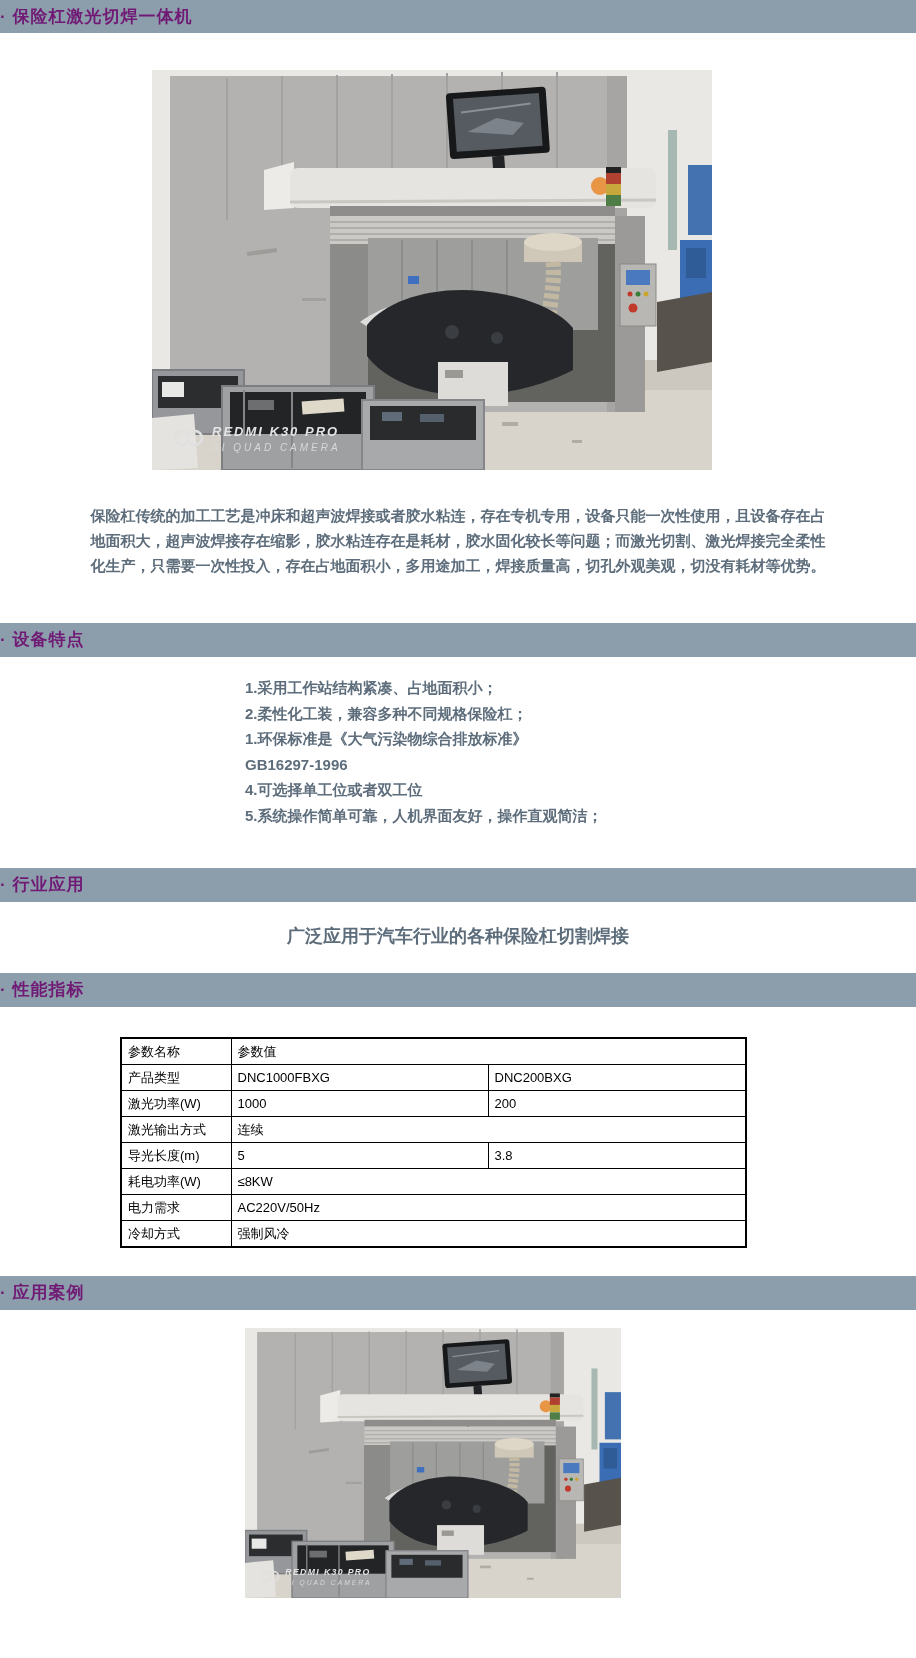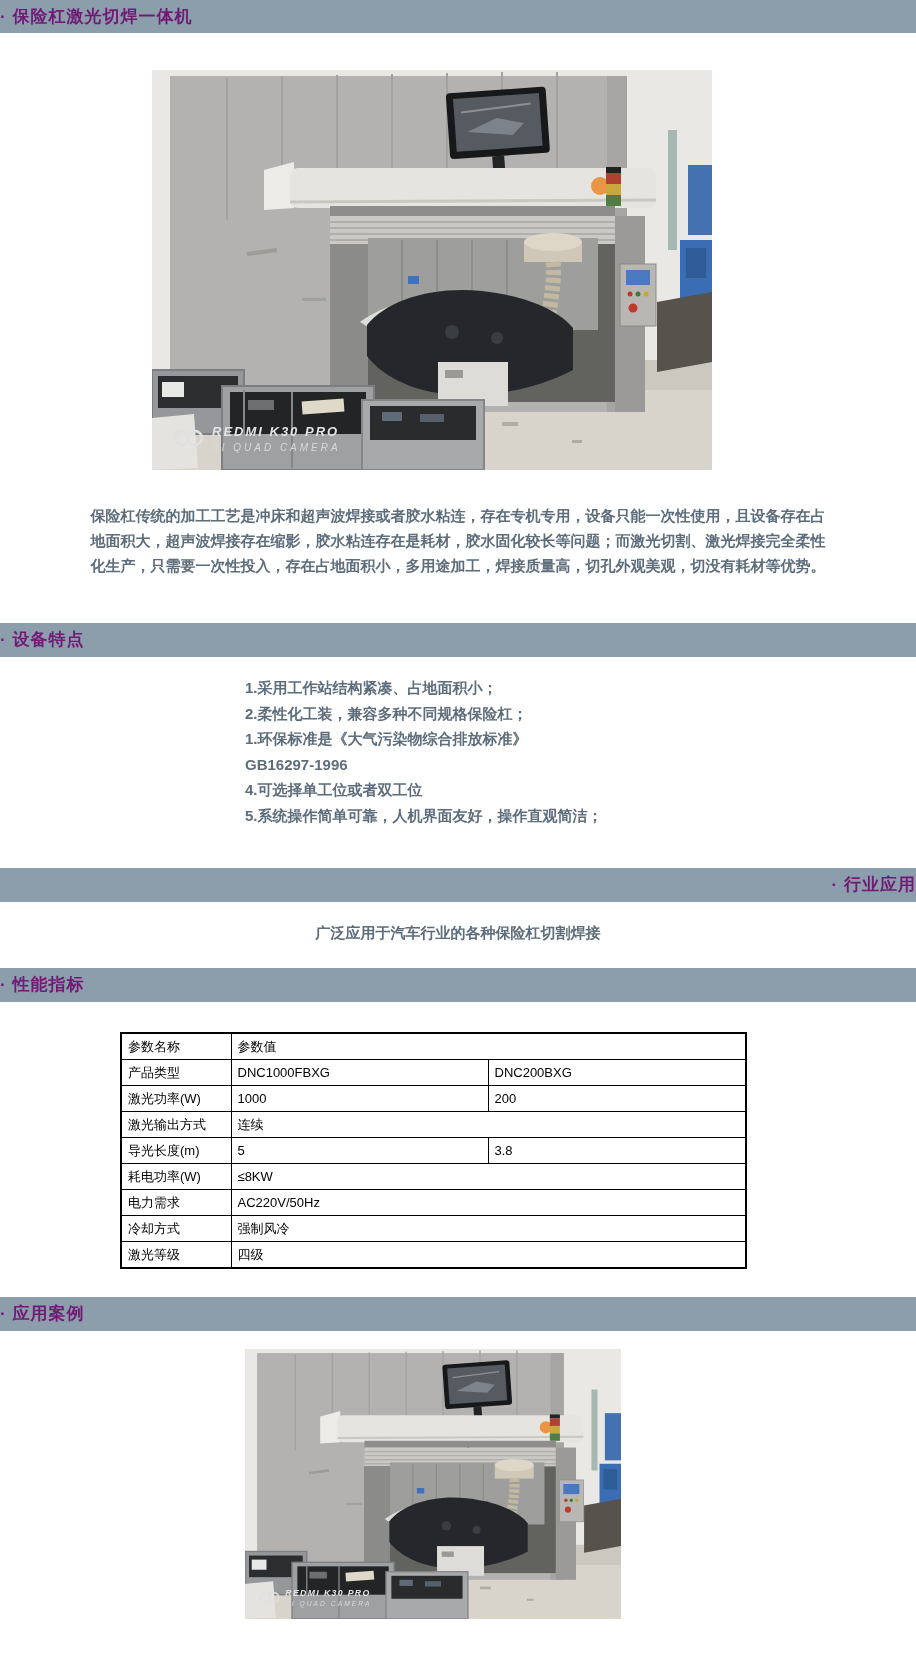--- a/index.html
+++ b/index.html
@@ -16,22 +16,22 @@
   #photo-case{width:376px;height:270px;margin:18px 0 0 245px;}
 
   .intro-paragraph{
     width:748px;margin:33px auto 0 auto;text-align:center;
     color:#5d6d7b;font-size:15px;line-height:25px;font-weight:bold;
   }
 
   #bar-features{margin-top:45px;}
   .features-list{margin:18px 0 0 245px;color:#5d6d7b;font-size:15px;line-height:25.5px;font-weight:bold;}
 
-  #bar-industry{margin-top:40px;text-align:right;}
-  .industry-text{margin-top:22px;text-align:center;color:#5d6d7b;font-size:15px;font-weight:bold;}
+  #bar-industry{margin-top:40px;}
+  .industry-text{margin-top:22px;text-align:center;color:#5d6d7b;font-size:18px;font-weight:bold;}
 
   #bar-performance{margin-top:25px;}
   table.spec{
     border-collapse:collapse;margin:30px 0 0 120px;width:625px;
     font-size:13px;color:#000;table-layout:fixed;border:2px solid #000;
   }
   table.spec td{border:1px solid #000;height:23px;padding:1px 6px;overflow:hidden;white-space:nowrap;}
   td.c{text-align:left;}
   td.l{text-align:left;}
 
@@ -223,24 +223,20 @@
     <td class="c" colspan="2">≤8KW</td>
   </tr>
   <tr>
     <td class="l">电力需求</td>
     <td class="c" colspan="2">AC220V/50Hz</td>
   </tr>
   <tr>
     <td class="l">冷却方式</td>
     <td class="c" colspan="2">强制风冷</td>
   </tr>
-  <tr>
-    <td class="l">激光等级</td>
-    <td class="c" colspan="2">四级</td>
-  </tr>
 </tbody>
   </table>
 
 <div class="section-bar" id="bar-cases">
   <span>· 应用案例</span>
 </div>
 
 <div class="photo-frame" id="photo-case">
   <svg width="100%" height="100%" viewBox="0 0 560 400" preserveAspectRatio="none" xmlns="http://www.w3.org/2000/svg">
 

